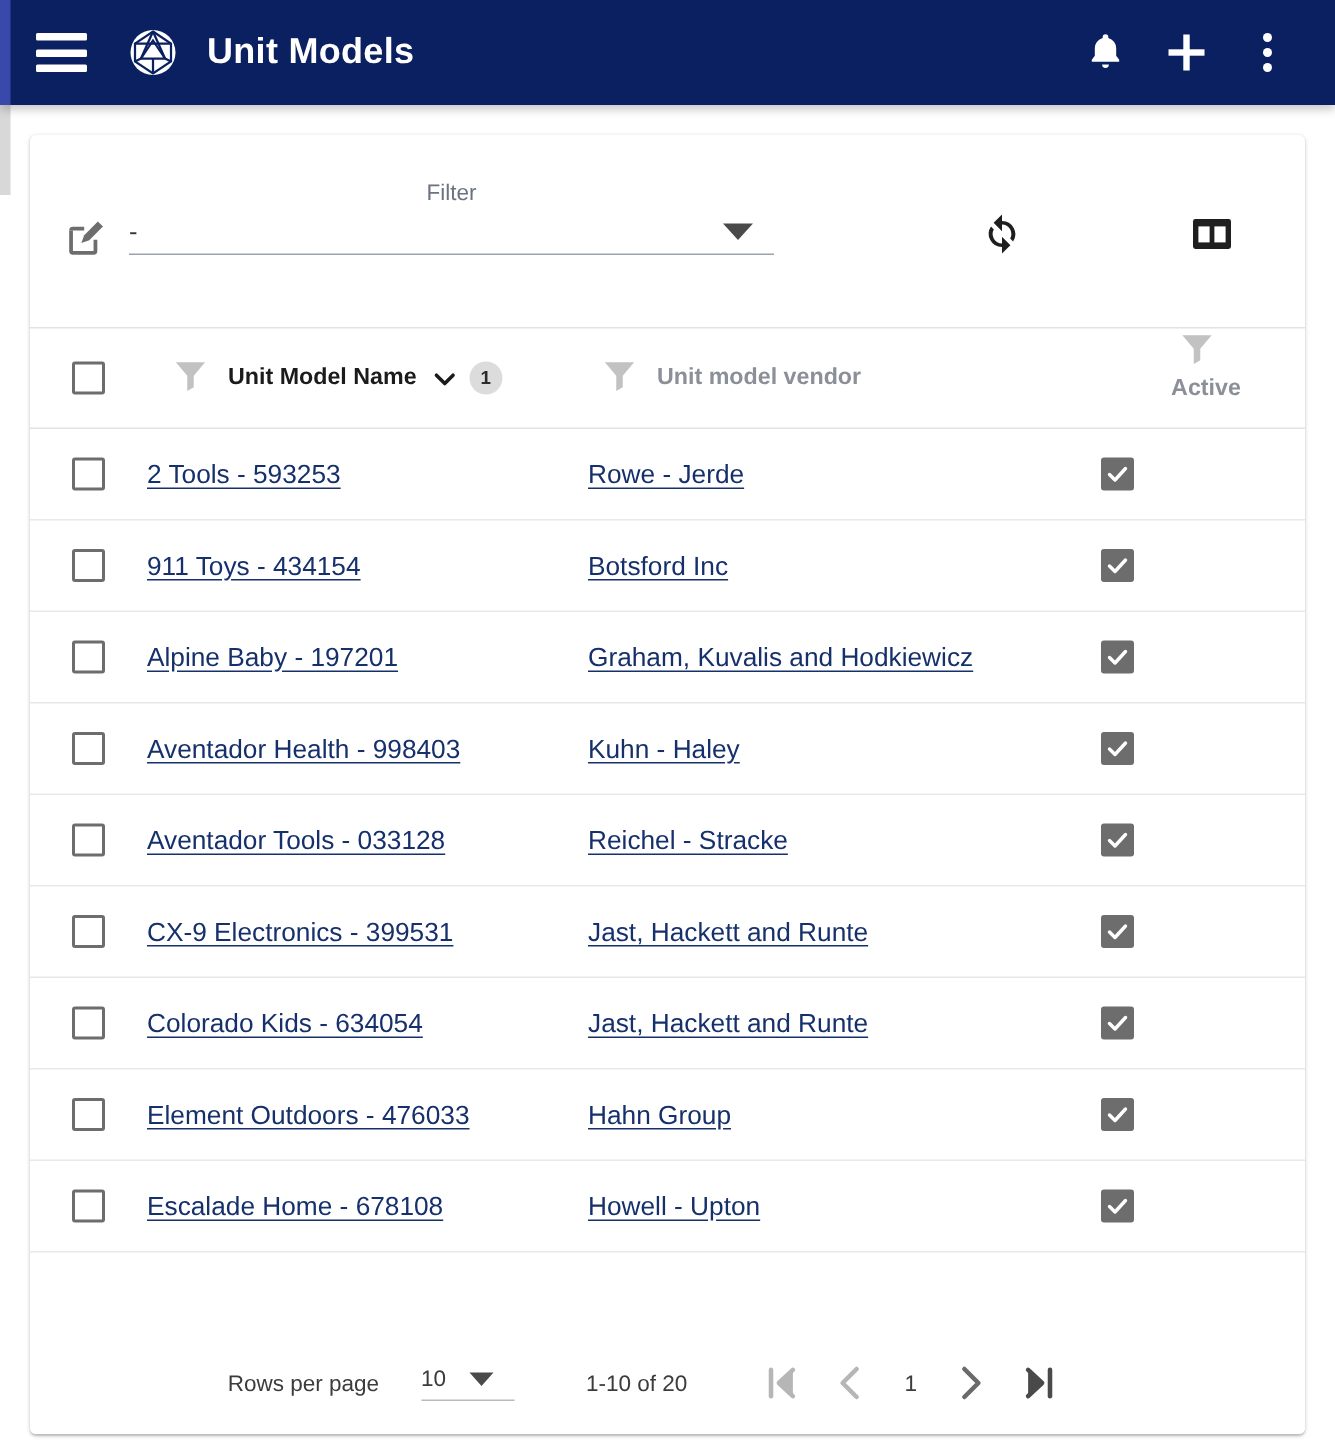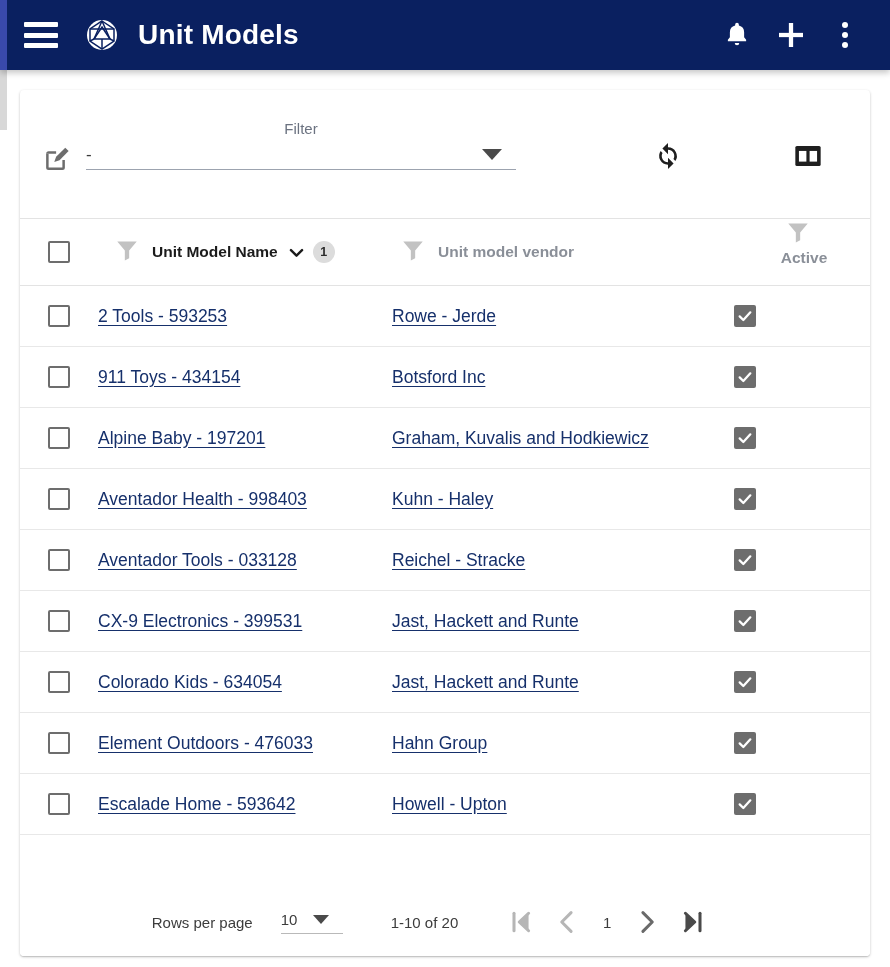--- a/index.html
+++ b/index.html
@@ -24,21 +24,21 @@
     background: #3949ab;
   }
   .hamburger {
     margin-left: 24px; width: 34px; height: 26px;
     display: flex; flex-direction: column; justify-content: space-between;
     cursor: pointer;
   }
   .hamburger span { display:block; width: 100%; height: 5px; background: #fff; border-radius: 1px; }
   .brand-logo { margin-left: 26px; width: 36px; height: 36px; display:flex; align-items:center; justify-content:center; }
   .appbar-title {
-    margin-left: 18px; color: #ffffff; font-size: 28px; font-weight: bold;
+    margin-left: 18px; color: #ffffff; font-size: 24px; font-weight: bold;
     letter-spacing: 0.2px; white-space: nowrap;
   }
   .appbar-spacer { flex: 1 1 auto; }
   .appbar-icon {
     width: 46px; height: 46px; margin-right: 8px;
     display: flex; align-items: center; justify-content: center;
     cursor: pointer;
   }
   .appbar-icon:last-child { margin-right: 22px; }
   .dots { display:flex; flex-direction:column; align-items:center; justify-content:space-between; height: 26px; }
@@ -430,21 +430,21 @@
             </div>
           </td>
         </tr>
 
         <tr>
           <td>
               <div class="cell-pad-check">
                 <div class="cb-empty"></div>
               </div>
             </td>
-          <td class="cell-name"><span class="row-link">Escalade Home - 593642</span></td>
+          <td class="cell-name"><span class="row-link">Escalade Home - 678108</span></td>
           <td class="cell-vendor"><span class="row-link">Howell - Upton</span></td>
           <td class="cell-active">
             <div class="cb-checked">
               <svg width="16" height="16" viewBox="0 0 24 24" fill="none" stroke="#ffffff" stroke-width="3.4" stroke-linecap="round" stroke-linejoin="round">
                   <polyline points="4,12.5 9.5,18 20,6.5"></polyline>
                 </svg>
             </div>
           </td>
         </tr>
       </tbody>

